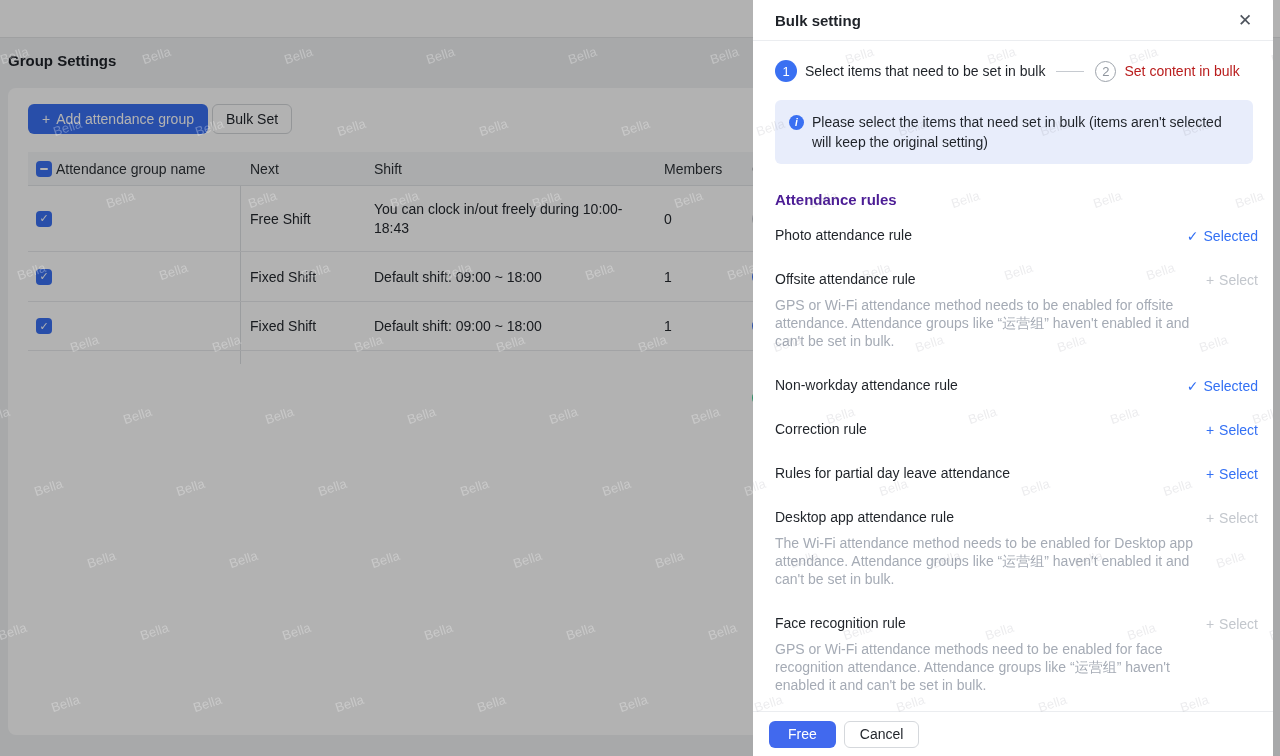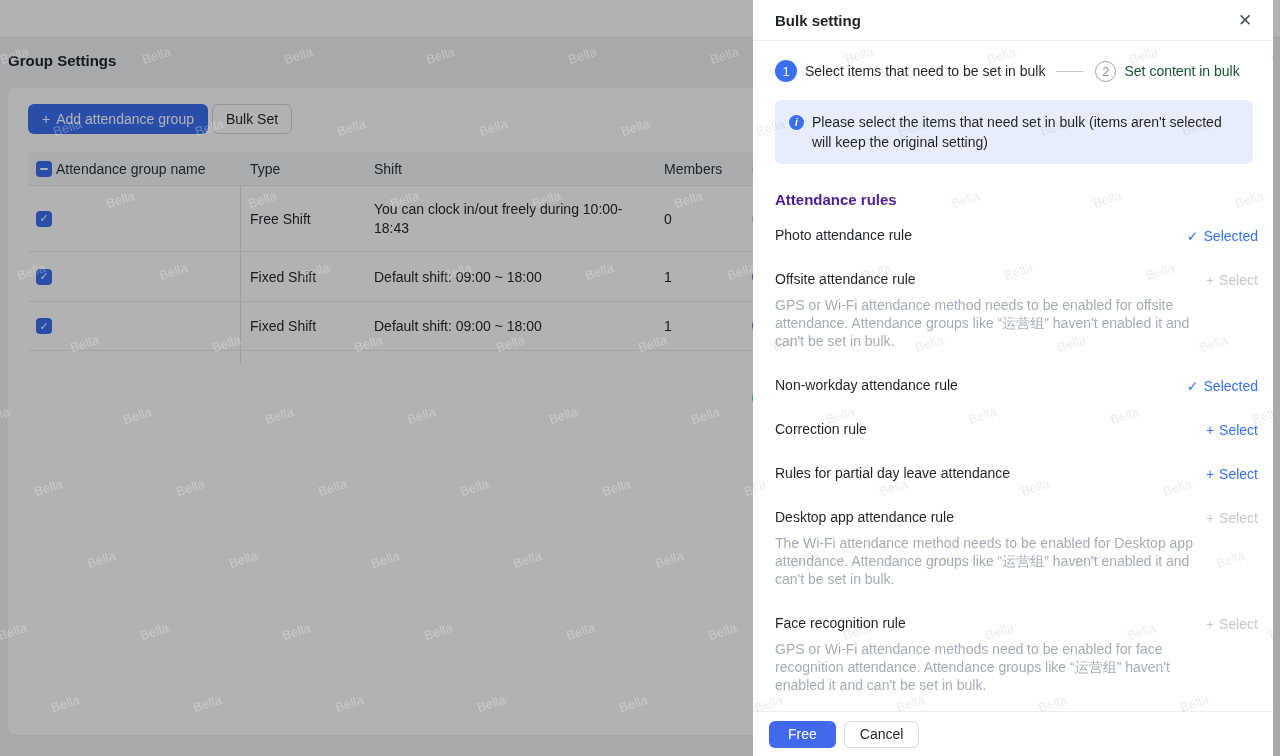--- a/index.html
+++ b/index.html
@@ -76,21 +76,21 @@
 
   .d-body { position:absolute; left:22px; right:15px; top:41px; bottom:45px; }
   .steps { display:flex; align-items:center; margin-top:19px; white-space:nowrap; }
   .step-circle { width:22px; height:22px; border-radius:50%; display:flex;
     align-items:center; justify-content:center; font-size:13px; flex:0 0 auto; }
   .step-circle.on { background:#3a70f2; color:#fff; }
   .step-circle.off { width:21px; height:21px; background:#fff;
     border:1px solid #9da3ab; color:#8f959e; }
   .step-label { margin-left:8px; font-size:14px; }
   .step-label.on { color:#1f2329; font-weight:500; }
-  .step-label.off { color:#14532d; }
+  .step-label.off { color:#b91c1c; }
   .step-dash { width:28px; height:1px; background:#c6cad0; margin:0 11px; }
 
   .notice { margin-top:18px; margin-right:5px; background:#e8edfb;
     border-radius:6px; padding:12px 16px 12px 14px; display:flex; gap:8px; }
   .info-ic { flex:0 0 auto; width:15px; height:15px; margin-top:3px;
     border-radius:50%; background:#3a70f2; color:#fff; display:flex;
     align-items:center; justify-content:center; font-size:10px;
     font-weight:700; font-style:italic; }
   .notice-text { font-size:14px; line-height:20px; color:#1f2329; max-width:445px; }
 
@@ -134,21 +134,21 @@
     <div class="table">
       <div class="vline"></div>
 
       <div class="t-head">
         <div class="cell c-cb">
             <span class="cb">
               <span class="bar"></span>
             </span>
           </div>
         <div class="cell c-name">Attendance group name</div>
-        <div class="cell c-type">Type</div>
+        <div class="cell c-type">Next</div>
         <div class="cell c-shift">Shift</div>
         <div class="cell c-members">Members</div>
         <div class="cell c-g">G</div>
       </div>
 
       <div class="t-row r1">
         <div class="cell c-cb">
             <span class="cb">
               <span class="mark">✓</span>
             </span>

